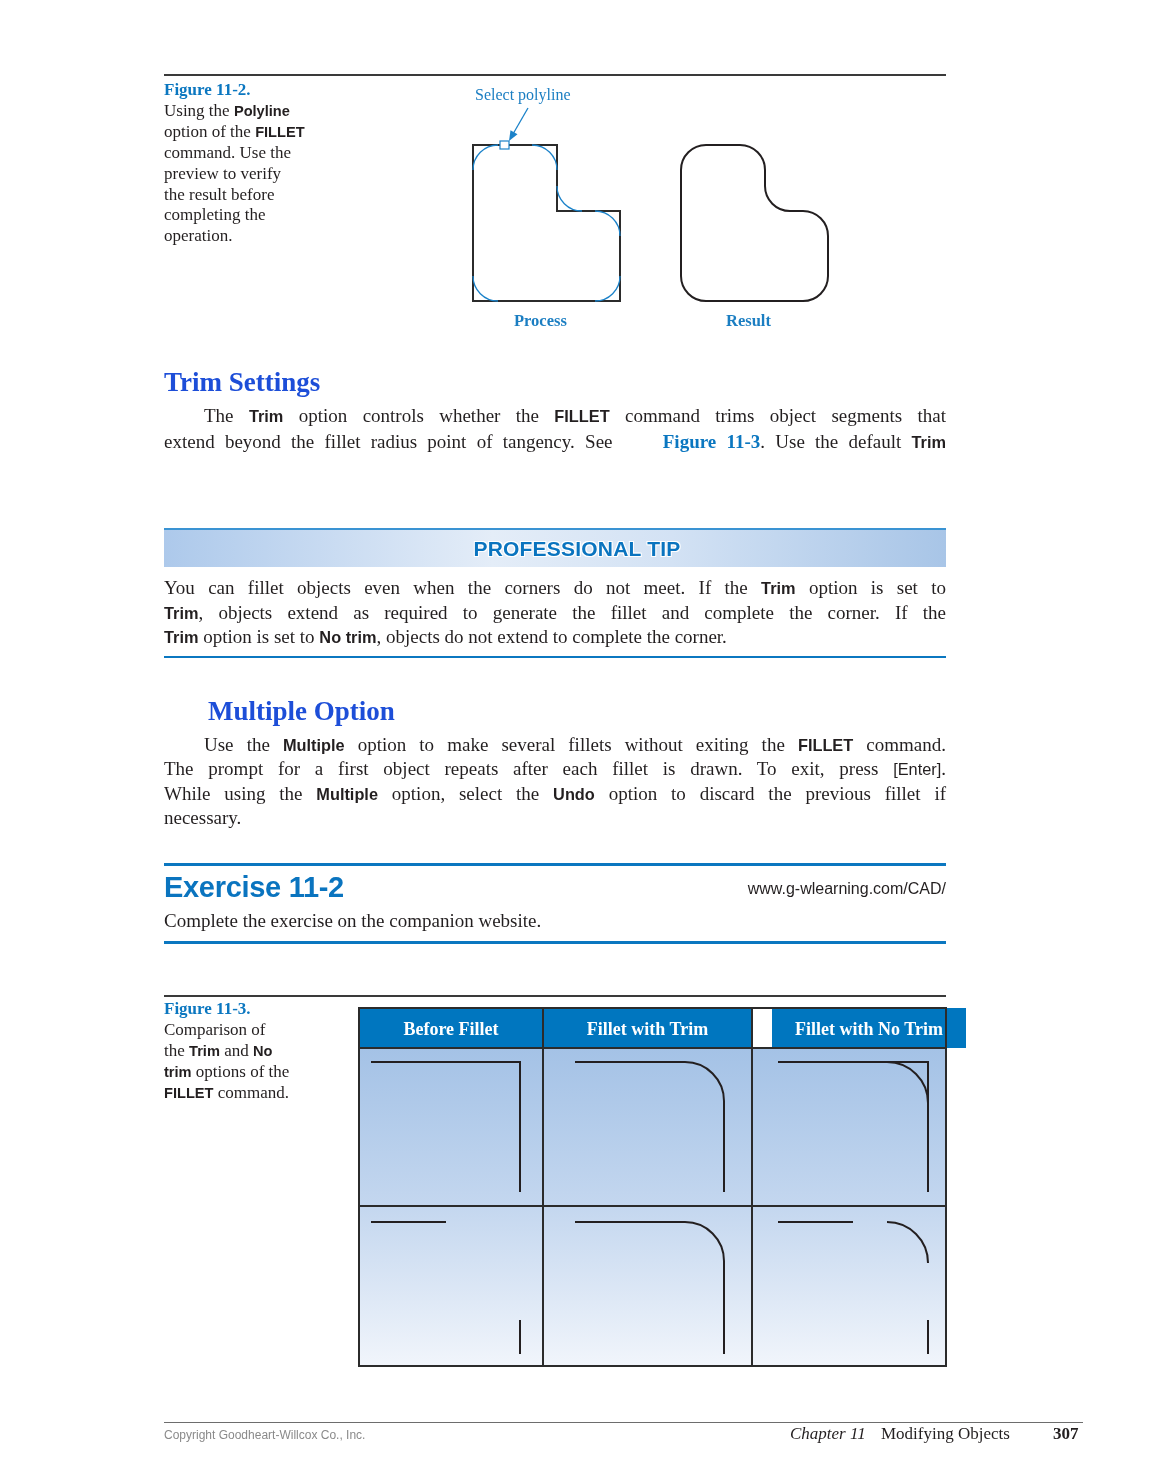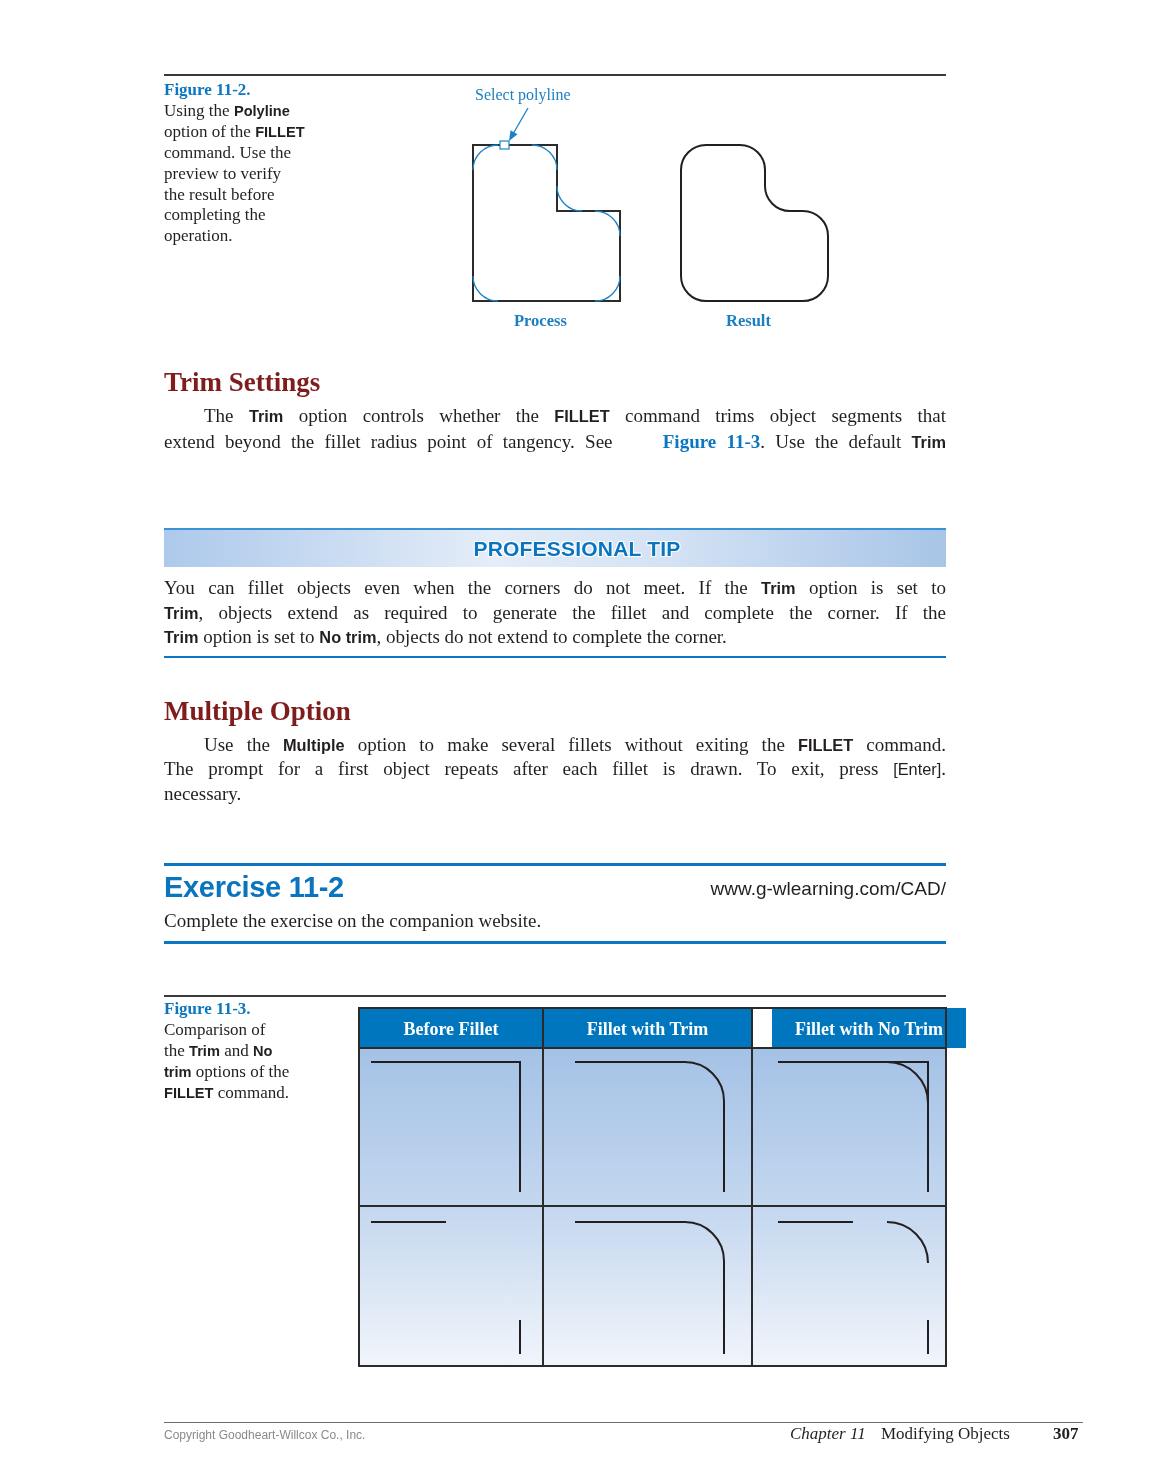--- a/index.html
+++ b/index.html
@@ -18,21 +18,21 @@
   .fig-label { color:#0b77c0; font-weight:bold; }
   .bs { font-family:"Liberation Sans", sans-serif; font-weight:bold; font-size:0.86em; }
   .ks { font-family:"Liberation Sans", sans-serif; font-size:0.86em; }
   .figref { color:#0b77c0; font-weight:bold;margin-left:40px; }
 
   
   .para { position:absolute; left:164px; width:782px; font-size:19px; }
   .para .line { text-align:justify; text-align-last:justify; white-space:nowrap; }
   .para .line.last { text-align-last:left; }
   .para .line.indent { padding-left:40px; }
-  .heading { position:absolute; left:164px; font-size:27px; line-height:32px; font-weight:bold; color:#7f1d1d; }
+  .heading { position:absolute; left:164px; font-size:27px; line-height:32px; font-weight:bold; color:#1d4ed8; }
 
   
   .fig-text { position:absolute; font-size:16px; color:#1b7ec2; white-space:nowrap; }
   .fig-text.bold { font-weight:bold; font-size:16.5px; }
 
   
   .tip-banner {
     position:absolute; left:164px; top:528px; width:782px; height:39px;
     border-top:2px solid #3a93d3; box-sizing:border-box;
     background:linear-gradient(to right, #adc9eb 0%, #e4edf8 42%, #d3e2f4 65%, #a8c5e7 100%);
@@ -40,21 +40,21 @@
   }
   .tip-title {
     font-family:"Liberation Sans", sans-serif; font-weight:bold; font-size:21px;
     line-height:37px; color:#0a74bf; letter-spacing:0.2px;
     text-shadow: 1px 1px 0 #fff, -1px -1px 0 #fff, 1px -1px 0 #fff, -1px 1px 0 #fff, 0 1px 0 #fff, 0 -1px 0 #fff;
     margin-left: 44px;
   }
 
   
   .ex-title { position:absolute; left:164px; top:870px; font-family:"Liberation Sans", sans-serif; font-weight:bold; font-size:29px; line-height:34px; color:#0a74bf; letter-spacing:-0.3px; }
-  .ex-url { position:absolute; right:210px; top:878px; font-family:"Liberation Sans", sans-serif; font-size:19px; line-height:22px; color:#231f20; }
+  .ex-url { position:absolute; right:210px; top:878px; font-family:"Liberation Sans", sans-serif; font-size:16px; line-height:22px; color:#231f20; }
   .ex-text { position:absolute; left:164px; top:909px; font-size:19px; line-height:24px; }
 
   
   .tbl-bg { position:absolute; left:359px; top:1048px; width:587px; height:318px;
     background:linear-gradient(to bottom, #a4c2e6 0%, #c4d7ef 50%, #f1f5fb 100%); }
   .th { position:absolute; top:1008px; height:40px; background:#0076bf; color:#ffffff;
     font-weight:bold; font-size:18px; line-height:42px; text-align:center; white-space:nowrap; }
 
   
   .footer-rule { position:absolute; left:164px; top:1422px; width:919px; height:1px; background:#6d6d6d; }
@@ -114,25 +114,26 @@
 </div>
 
 <div class="para" style="top:576px; line-height:24.5px;">
   <div class="line"><span>You can fillet objects even when the corners do not meet. If the </span><span class="bs">Trim</span><span> option is set to</span></div>
   <div class="line"><span class="bs">Trim</span><span>, objects extend as required to generate the fillet and complete the corner. If the</span></div>
   <div class="line last"><span class="bs">Trim</span><span> option is set to </span><span class="bs">No trim</span><span>, objects do not extend to complete the corner.</span></div>
 </div>
 
 <div class="rule-blue" style="left:164px; top:656px; width:782px; height:2px;"></div>
 
-<div class="heading" style="top:695px;">Multiple Option</div>
+<div class="heading" style="top:695px;margin-left:44px;">Multiple Option</div>
 
 <div class="para" style="top:733px; line-height:24.4px;">
   <div class="line indent"><span>Use the </span><span class="bs">Multiple</span><span> option to make several fillets without exiting the </span><span class="bs">FILLET</span><span> command.</span></div>
   <div class="line"><span>The prompt for a first object repeats after each fillet is drawn. To exit, press </span><span class="ks">[Enter]</span><span>.</span></div>
+  <div class="line"><span>While using the </span><span class="bs">Multiple</span><span> option, select the </span><span class="bs">Undo</span><span> option to discard the previous fillet if</span></div>
   <div class="line last"><span>necessary.</span></div>
 </div>
 
 <div class="rule-blue" style="left:164px; top:863px; width:782px; height:3px;"></div>
 <div class="ex-title">Exercise 11-2</div>
 <div class="ex-url">www.g-wlearning.com/CAD/</div>
 <div class="ex-text">Complete the exercise on the companion website.</div>
 <div class="rule-blue" style="left:164px; top:941px; width:782px; height:3px;"></div>
 
 <div class="rule-dark" style="left:164px; top:995px; width:782px;"></div>

